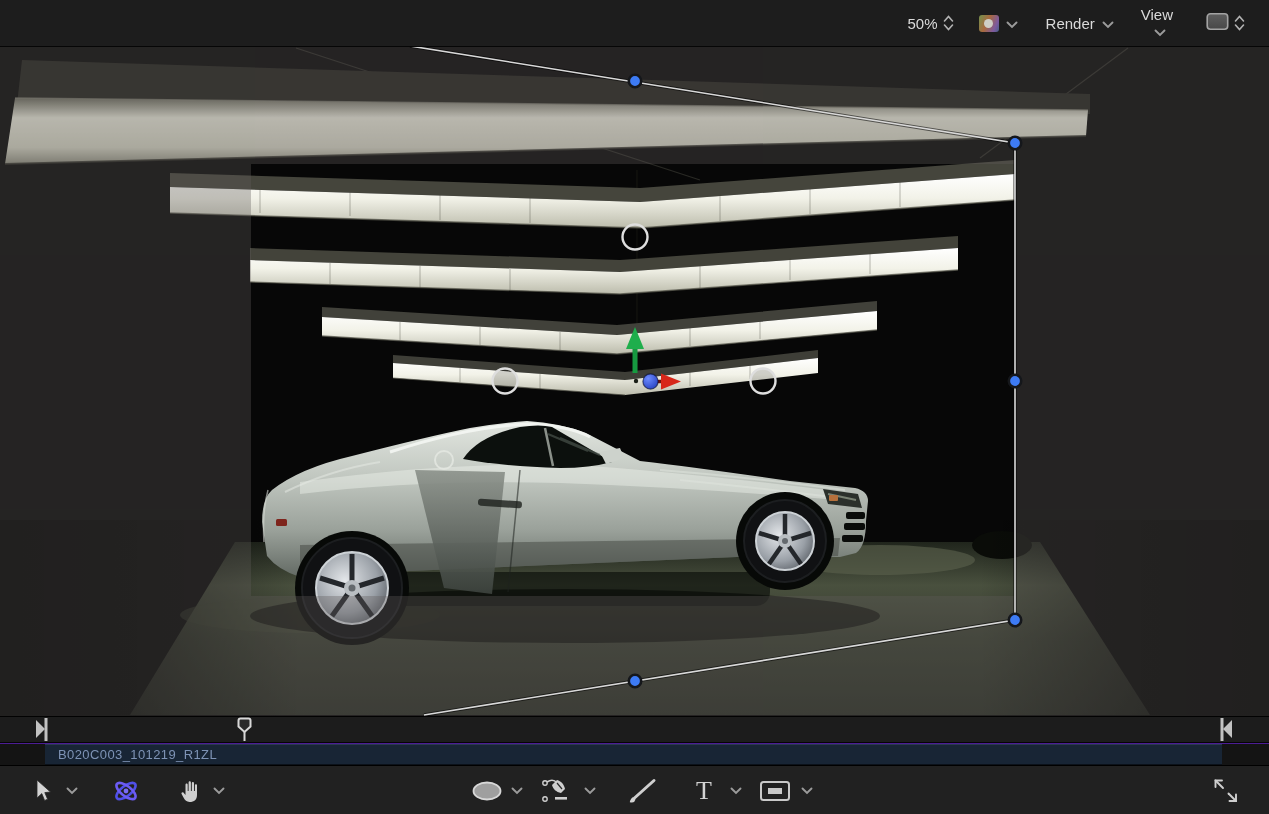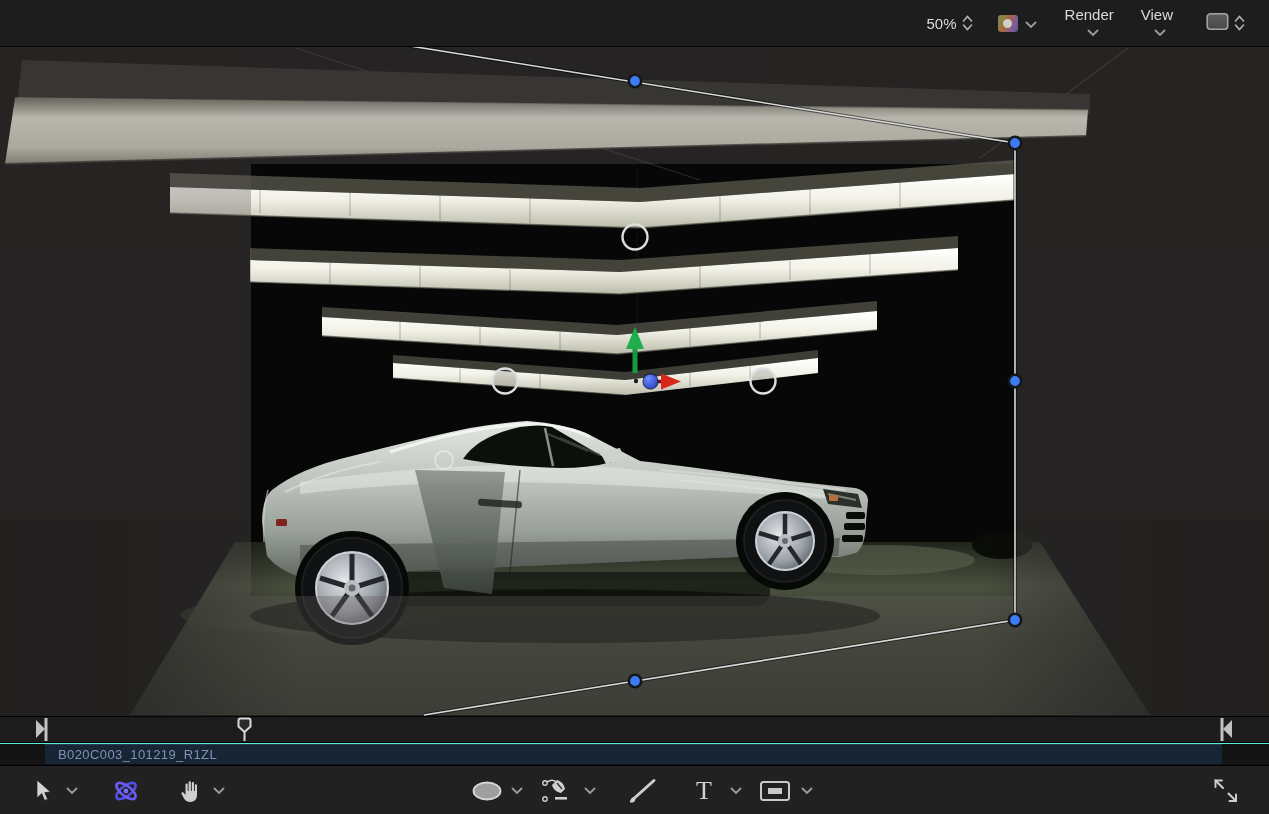--- a/index.html
+++ b/index.html
@@ -1,18 +1,18 @@
 <!DOCTYPE html>
 <html><head>
 <meta charset="utf-8">
 <style>
   * { margin:0; padding:0; box-sizing:border-box; }
   html,body { width:1269px; height:814px; background:#000; overflow:hidden;
               font-family:"Liberation Sans", sans-serif; }
-  .stage { position:relative; width:1269px; height:814px; background:#5eead4; }
+  .stage { position:relative; width:1269px; height:814px; background:#4c1d95; }
 
   
   .topbar { position:absolute; left:0; top:0; width:1269px; height:47px;
             background:#1d1d1d; border-bottom:1px solid #060606;
             display:flex; align-items:center; justify-content:flex-end; }
   .tb-group { display:flex; align-items:center; color:#dadada; font-size:15px; }
   .tb-label { color:#dadada; }
   .stepper { display:flex; flex-direction:column; margin-left:5px; }
   .chev { display:inline-block; margin-left:7px; }
   .swatch { width:20px; height:17px; border-radius:3px; position:relative;
@@ -63,21 +63,21 @@
       <span class="swatch">
           <span class="dot"></span>
         </span>
       <span class="chev">
         <svg width="12" height="8" viewBox="0 0 12 8">
             <path d="M1.5 1.5 L6 6 L10.5 1.5" stroke="#9b9b9b" stroke-width="1.9" fill="none" stroke-linecap="round"></path>
           </svg>
       </span>
     </div>
 
-    <div class="tb-group" style="margin-right:27px;flex-direction:column;">
+    <div class="tb-group" style="margin-right:27px;">
       <span class="tb-label">Render</span>
       <span class="chev">
         <svg width="12" height="8" viewBox="0 0 12 8">
             <path d="M1.5 1.5 L6 6 L10.5 1.5" stroke="#9b9b9b" stroke-width="1.9" fill="none" stroke-linecap="round"></path>
           </svg>
       </span>
     </div>
 
     <div class="tb-group" style="margin-right:33px;flex-direction:column;">
       <span class="tb-label">View</span>

